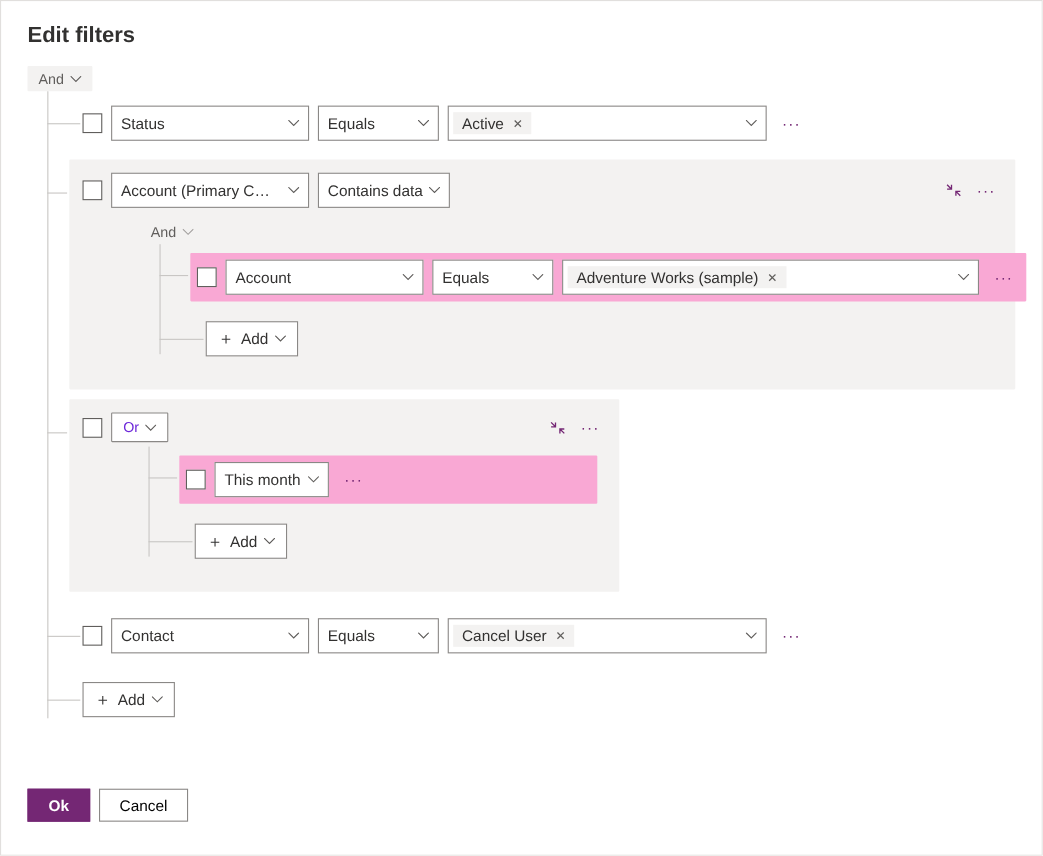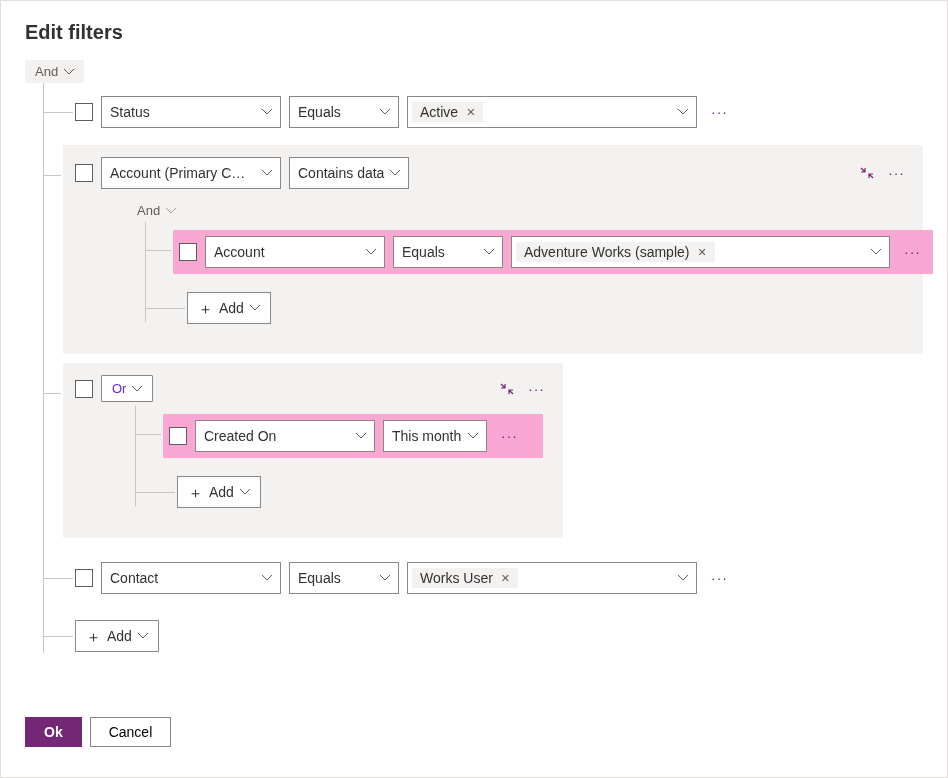--- a/index.html
+++ b/index.html
@@ -206,28 +206,20 @@
       </div>
 
       <div style="position:relative; margin-left:50px; height:120px; margin-top:4px;">
         <div class="vline" style="left:10px; top:0; height:100px;"></div>
         <div class="hline" style="left:10px; width:26px; top:28px;"></div>
         <div class="hline" style="left:10px; width:40px; top:86px;"></div>
 
         <div class="nested-block white" style="position:absolute; left:38px; top:8px; width:380px; padding:6px;">
           <div class="row">
             <div class="checkbox"></div>
-            <div class="dropdown" style="width:180px;">
-              <span>Created On</span>
-              <span class="chevron">
-                  <svg viewBox="0 0 10 6">
-                    <path d="M0 0 L5 5 L10 0" fill="none" stroke="#605e5c" stroke-width="1"></path>
-                  </svg>
-                </span>
-            </div>
             <div class="dropdown" style="min-width:104px;">
               <span>This month</span>
               <span class="chevron">
                   <svg viewBox="0 0 10 6">
                     <path d="M0 0 L5 5 L10 0" fill="none" stroke="#605e5c" stroke-width="1"></path>
                   </svg>
                 </span>
             </div>
             <span class="more">···</span>
           </div>
@@ -258,21 +250,21 @@
       <div class="dropdown va" style="width:82px;">
         <span>Equals</span>
         <span class="chevron">
             <svg viewBox="0 0 10 6">
               <path d="M0 0 L5 5 L10 0" fill="none" stroke="#605e5c" stroke-width="1"></path>
             </svg>
           </span>
       </div>
       <div class="tag-input" style="width:290px;">
         <span class="tag">
-          <span>Works User</span>
+          <span>Cancel User</span>
           <span class="x">✕</span>
         </span>
         <span class="spacer"></span>
         <span class="chevron">
             <svg viewBox="0 0 10 6">
               <path d="M0 0 L5 5 L10 0" fill="none" stroke="#605e5c" stroke-width="1"></path>
             </svg>
           </span>
       </div>
       <span class="more">···</span>

